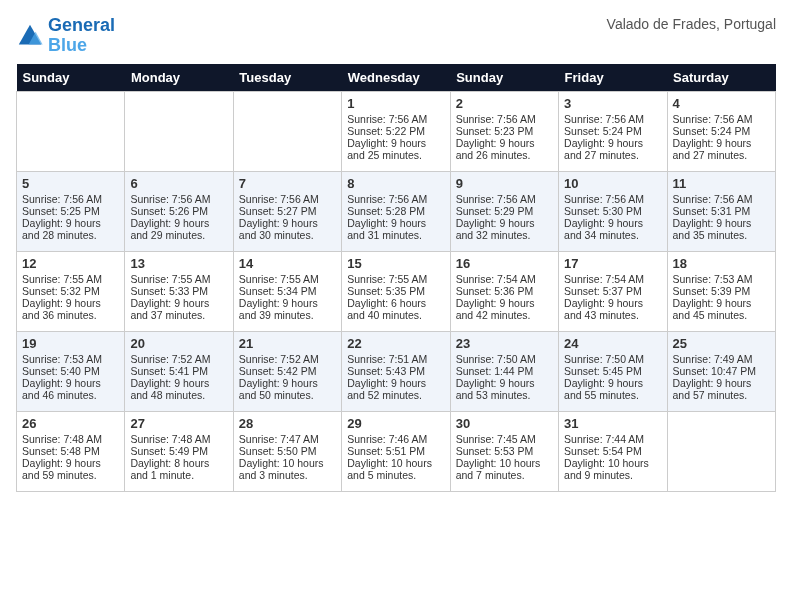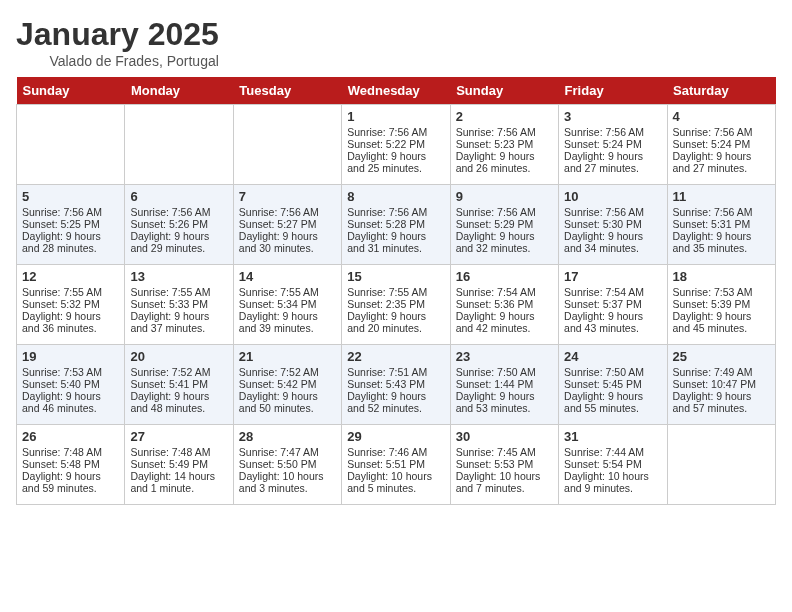--- a/index.html
+++ b/index.html
@@ -45,21 +45,21 @@
     .subtitle {
       font-size: 14px;
       color: #555;
     }
     table {
       width: 100%;
       border-collapse: collapse;
       table-layout: fixed;
     }
     th {
-      background-color: #b91c1c;
+      background-color: #0f172a;
       color: #fff;
       text-align: left;
       padding: 6px 6px;
       font-size: 13px;
       font-weight: bold;
     }
     td {
       border: 1px solid #ccc;
       vertical-align: top;
       padding: 4px 5px;
@@ -82,22 +82,31 @@
     }
     tr:nth-child(odd) td {
       background-color: #fff;
     }
     th:first-child { border-radius: 0; }
   </style>
 </head>
 <body>
 
 <div class="header">
+  <div class="logo">
+    <svg class="logo-icon" viewBox="0 0 40 40">
+      <polygon points="20,4 36,32 4,32" fill="#1a6bb5"></polygon>
+      <polygon points="28,14 38,32 18,32" fill="#4da6e8" opacity="0.7"></polygon>
+    </svg>
+    <div class="logo-text">
+      <div><span>General</span></div>
+      <div><span style="color:#4da6e8">Blue</span></div>
+    </div>
+  </div>
   <div class="title-block">
-    <div class="month-title">January 2025</div>
     <div class="subtitle">Valado de Frades, Portugal</div>
   </div>
 </div>
 
 <table>
   <thead>
     <tr>
     <th>Sunday</th>
         <th>Monday</th>
         <th>Tuesday</th>
@@ -123,37 +132,37 @@
         <td><span class="day-num">7</span><span>Sunrise: 7:56 AM</span><br><span>Sunset: 5:27 PM</span><br><span>Daylight: 9 hours and 30 minutes.</span></td>
         <td><span class="day-num">8</span><span>Sunrise: 7:56 AM</span><br><span>Sunset: 5:28 PM</span><br><span>Daylight: 9 hours and 31 minutes.</span></td>
         <td><span class="day-num">9</span><span>Sunrise: 7:56 AM</span><br><span>Sunset: 5:29 PM</span><br><span>Daylight: 9 hours and 32 minutes.</span></td>
         <td><span class="day-num">10</span><span>Sunrise: 7:56 AM</span><br><span>Sunset: 5:30 PM</span><br><span>Daylight: 9 hours and 34 minutes.</span></td>
         <td><span class="day-num">11</span><span>Sunrise: 7:56 AM</span><br><span>Sunset: 5:31 PM</span><br><span>Daylight: 9 hours and 35 minutes.</span></td>
       </tr>
       <tr>
         <td><span class="day-num">12</span><span>Sunrise: 7:55 AM</span><br><span>Sunset: 5:32 PM</span><br><span>Daylight: 9 hours and 36 minutes.</span></td>
         <td><span class="day-num">13</span><span>Sunrise: 7:55 AM</span><br><span>Sunset: 5:33 PM</span><br><span>Daylight: 9 hours and 37 minutes.</span></td>
         <td><span class="day-num">14</span><span>Sunrise: 7:55 AM</span><br><span>Sunset: 5:34 PM</span><br><span>Daylight: 9 hours and 39 minutes.</span></td>
-        <td><span class="day-num">15</span><span>Sunrise: 7:55 AM</span><br><span>Sunset: 2:35 PM</span><br><span>Daylight: 9 hours and 20 minutes.</span></td>
+        <td><span class="day-num">15</span><span>Sunrise: 7:55 AM</span><br><span>Sunset: 5:35 PM</span><br><span>Daylight: 6 hours and 40 minutes.</span></td>
         <td><span class="day-num">16</span><span>Sunrise: 7:54 AM</span><br><span>Sunset: 5:36 PM</span><br><span>Daylight: 9 hours and 42 minutes.</span></td>
         <td><span class="day-num">17</span><span>Sunrise: 7:54 AM</span><br><span>Sunset: 5:37 PM</span><br><span>Daylight: 9 hours and 43 minutes.</span></td>
         <td><span class="day-num">18</span><span>Sunrise: 7:53 AM</span><br><span>Sunset: 5:39 PM</span><br><span>Daylight: 9 hours and 45 minutes.</span></td>
       </tr>
       <tr>
         <td><span class="day-num">19</span><span>Sunrise: 7:53 AM</span><br><span>Sunset: 5:40 PM</span><br><span>Daylight: 9 hours and 46 minutes.</span></td>
         <td><span class="day-num">20</span><span>Sunrise: 7:52 AM</span><br><span>Sunset: 5:41 PM</span><br><span>Daylight: 9 hours and 48 minutes.</span></td>
         <td><span class="day-num">21</span><span>Sunrise: 7:52 AM</span><br><span>Sunset: 5:42 PM</span><br><span>Daylight: 9 hours and 50 minutes.</span></td>
         <td><span class="day-num">22</span><span>Sunrise: 7:51 AM</span><br><span>Sunset: 5:43 PM</span><br><span>Daylight: 9 hours and 52 minutes.</span></td>
         <td><span class="day-num">23</span><span>Sunrise: 7:50 AM</span><br><span>Sunset: 1:44 PM</span><br><span>Daylight: 9 hours and 53 minutes.</span></td>
         <td><span class="day-num">24</span><span>Sunrise: 7:50 AM</span><br><span>Sunset: 5:45 PM</span><br><span>Daylight: 9 hours and 55 minutes.</span></td>
         <td><span class="day-num">25</span><span>Sunrise: 7:49 AM</span><br><span>Sunset: 10:47 PM</span><br><span>Daylight: 9 hours and 57 minutes.</span></td>
       </tr>
       <tr>
         <td><span class="day-num">26</span><span>Sunrise: 7:48 AM</span><br><span>Sunset: 5:48 PM</span><br><span>Daylight: 9 hours and 59 minutes.</span></td>
-        <td><span class="day-num">27</span><span>Sunrise: 7:48 AM</span><br><span>Sunset: 5:49 PM</span><br><span>Daylight: 14 hours and 1 minute.</span></td>
+        <td><span class="day-num">27</span><span>Sunrise: 7:48 AM</span><br><span>Sunset: 5:49 PM</span><br><span>Daylight: 8 hours and 1 minute.</span></td>
         <td><span class="day-num">28</span><span>Sunrise: 7:47 AM</span><br><span>Sunset: 5:50 PM</span><br><span>Daylight: 10 hours and 3 minutes.</span></td>
         <td><span class="day-num">29</span><span>Sunrise: 7:46 AM</span><br><span>Sunset: 5:51 PM</span><br><span>Daylight: 10 hours and 5 minutes.</span></td>
         <td><span class="day-num">30</span><span>Sunrise: 7:45 AM</span><br><span>Sunset: 5:53 PM</span><br><span>Daylight: 10 hours and 7 minutes.</span></td>
         <td><span class="day-num">31</span><span>Sunrise: 7:44 AM</span><br><span>Sunset: 5:54 PM</span><br><span>Daylight: 10 hours and 9 minutes.</span></td>
         <td class="empty"></td>
       </tr>
     </tbody>
 </table>
 
 </body></html>

